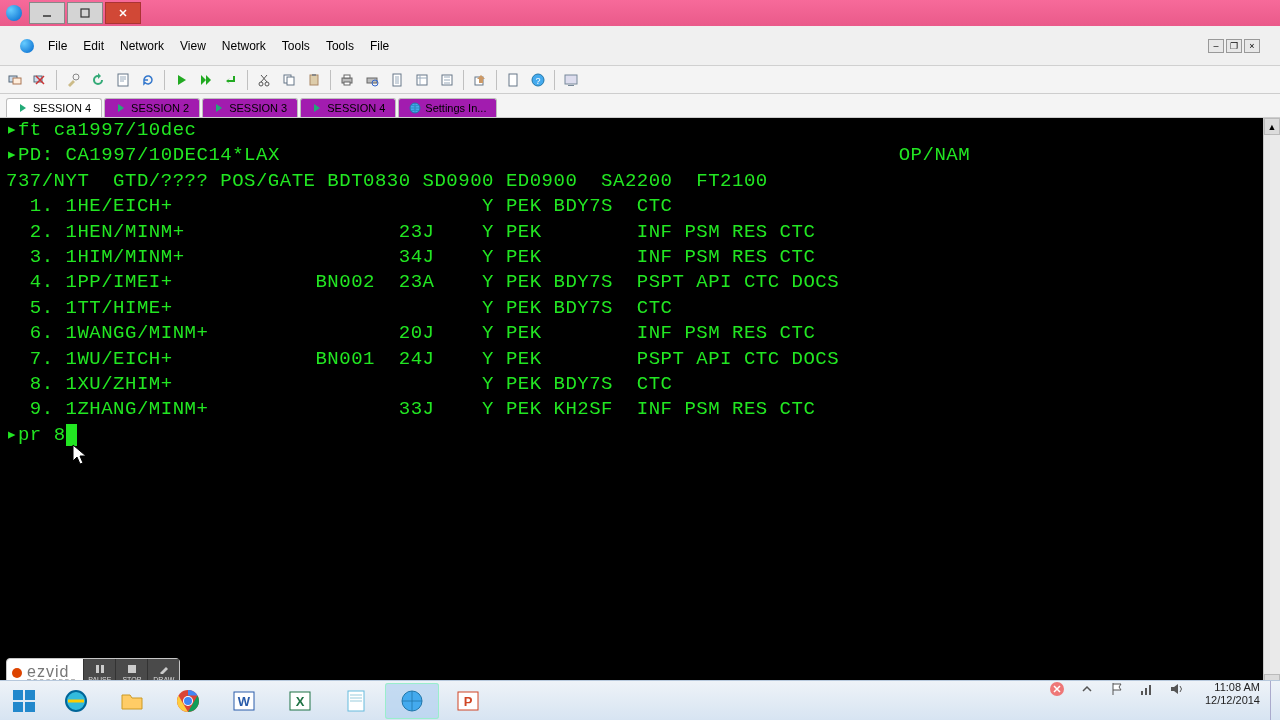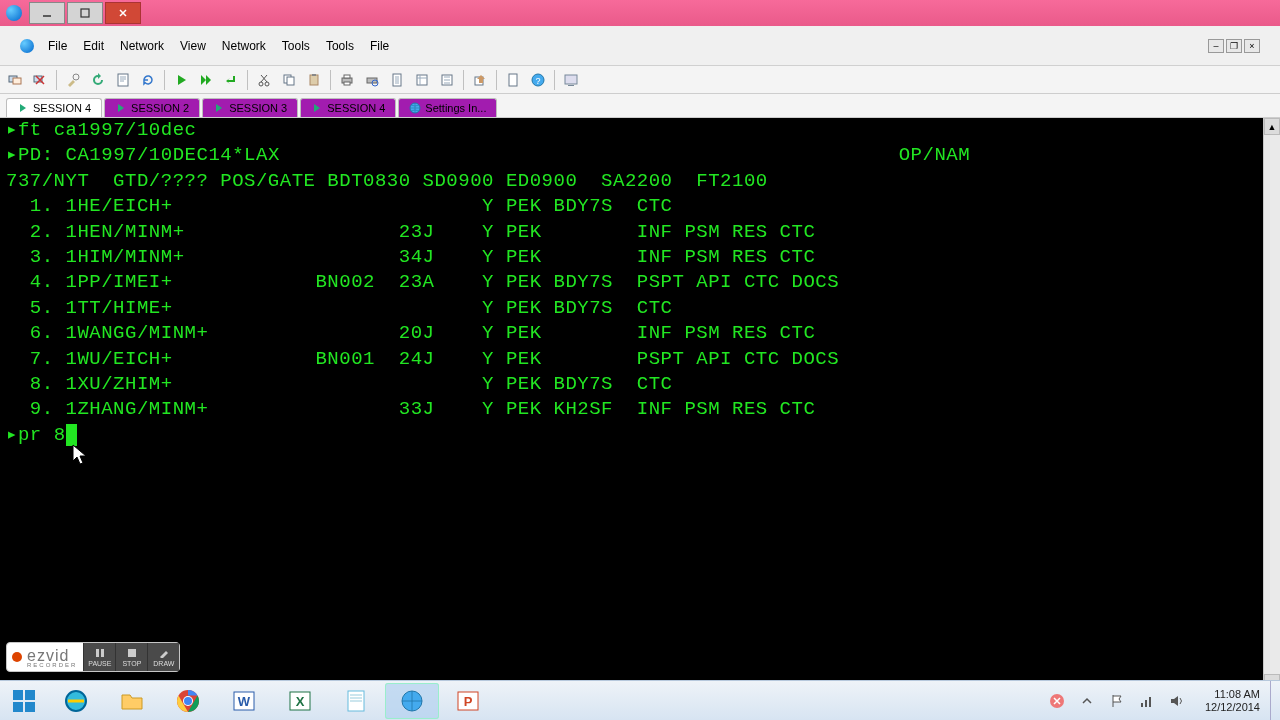--- a/index.html
+++ b/index.html
@@ -46,33 +46,33 @@
 
 .footer1 { height: 18px; background: #f4f4f4; border-top: 1px solid #cdcdcd; display: flex; align-items: center; font-size: 11px; color: #333; }
 .footer1 .spacer { flex: 1; }
 .footer1 .cell { padding: 0 8px; border-left: 1px solid #cdcdcd; }
 .footer2 { height: 18px; background: #f4f4f4; border-top: 1px solid #e4e4e4; display: flex; align-items: center; font-size: 11px; color: #333; }
 .footer2 .left { padding-left: 6px; flex: 1; }
 .footer2 .mid { padding: 0 8px; }
 .footer2 .cell { padding: 0 8px; border-left: 1px solid #cdcdcd; }
 
 
-.recorder { position: absolute; left: 6px; bottom: 48px; display: flex; align-items: center; background: #fff; border: 1px solid #c6c6c6; border-radius: 4px; box-shadow: 0 1px 3px rgba(0,0,0,.2); height: 30px; }
+.recorder { position: absolute; left: 6px; bottom: 32px; display: flex; align-items: center; background: #fff; border: 1px solid #c6c6c6; border-radius: 4px; box-shadow: 0 1px 3px rgba(0,0,0,.2); height: 30px; }
 .recorder .rec-dot { width: 10px; height: 10px; background: #d40; border-radius: 50%; margin: 0 5px; }
 .recorder .brand { font-family: Arial; font-size: 16px; color: #777; letter-spacing: 1px; padding-right: 6px; }
 .recorder .brand small { display: block; font-size: 6px; letter-spacing: 2px; margin-top: -3px; }
 .recorder .rbtn { width: 32px; height: 28px; background: #4a4a4a; color: #ddd; font-size: 7px; display: flex; flex-direction: column; align-items: center; justify-content: center; gap: 2px; border-left: 1px solid #333; cursor: pointer; }
 .recorder .rbtn svg { width: 10px; height: 10px; }
 
 
 .taskbar { position: absolute; bottom: 0; left: 0; right: 0; height: 40px; background: linear-gradient(#eef3f8,#d7e4f2); border-top: 1px solid #b6c8dc; display: flex; align-items: center; }
 .start-btn { width: 48px; height: 40px; display: flex; align-items: center; justify-content: center; cursor: pointer; }
 .task-item { width: 54px; height: 36px; margin: 0 1px; display: flex; align-items: center; justify-content: center; border-radius: 3px; cursor: pointer; }
 .task-item.active { background: rgba(180,210,240,.7); box-shadow: inset 0 0 0 1px #9ec; }
-.systray { margin-left: auto; display: flex; align-items: center; gap: 14px; padding-right: 4px; height: 100%; }
+.systray { margin-left: auto; display: flex; gap: 14px; padding-right: 4px; height: 100%; }
 .systray .tray-icon { width: 16px; height: 16px; cursor: pointer; }
 .systray .clock { font-size: 11px; text-align: right; line-height: 13px; color: #222; padding: 0 6px; }
 .show-desktop { width: 10px; height: 40px; border-left: 1px solid #aac; cursor: pointer; }
 </style>
 </head>
 <body>
 
 <div class="titlebar">
   <div class="app-icon"></div>
   <div class="win-controls">

